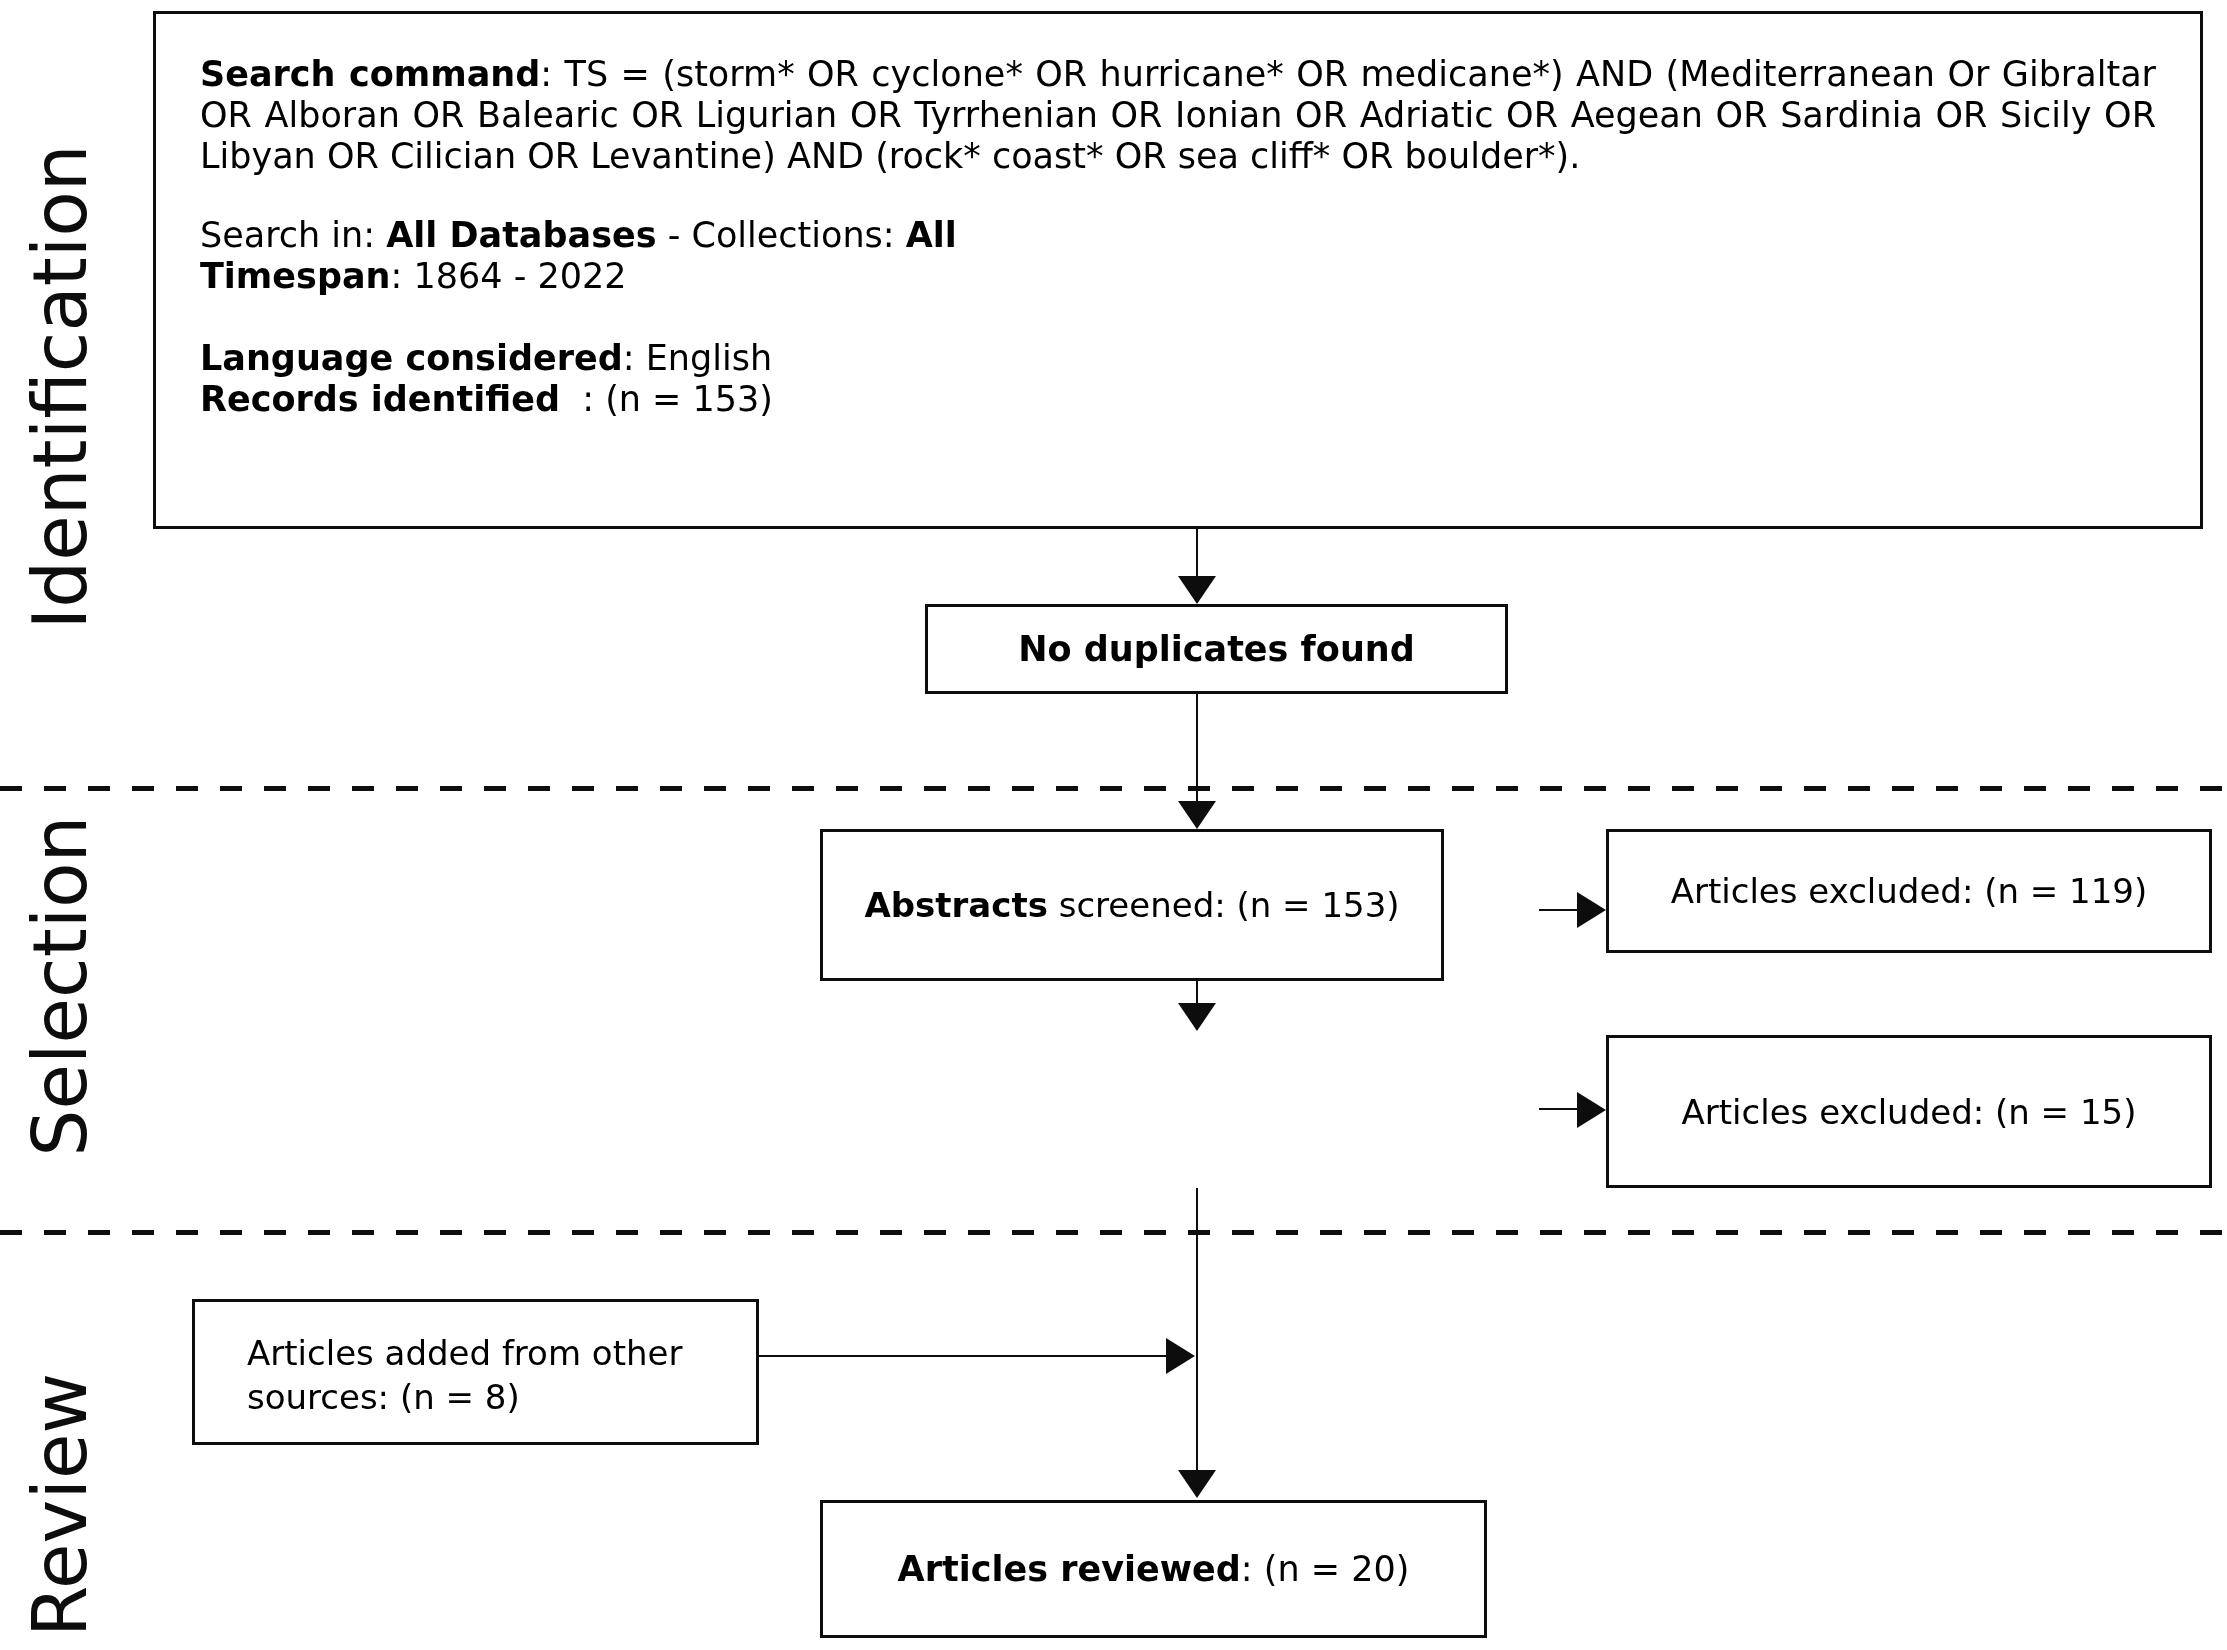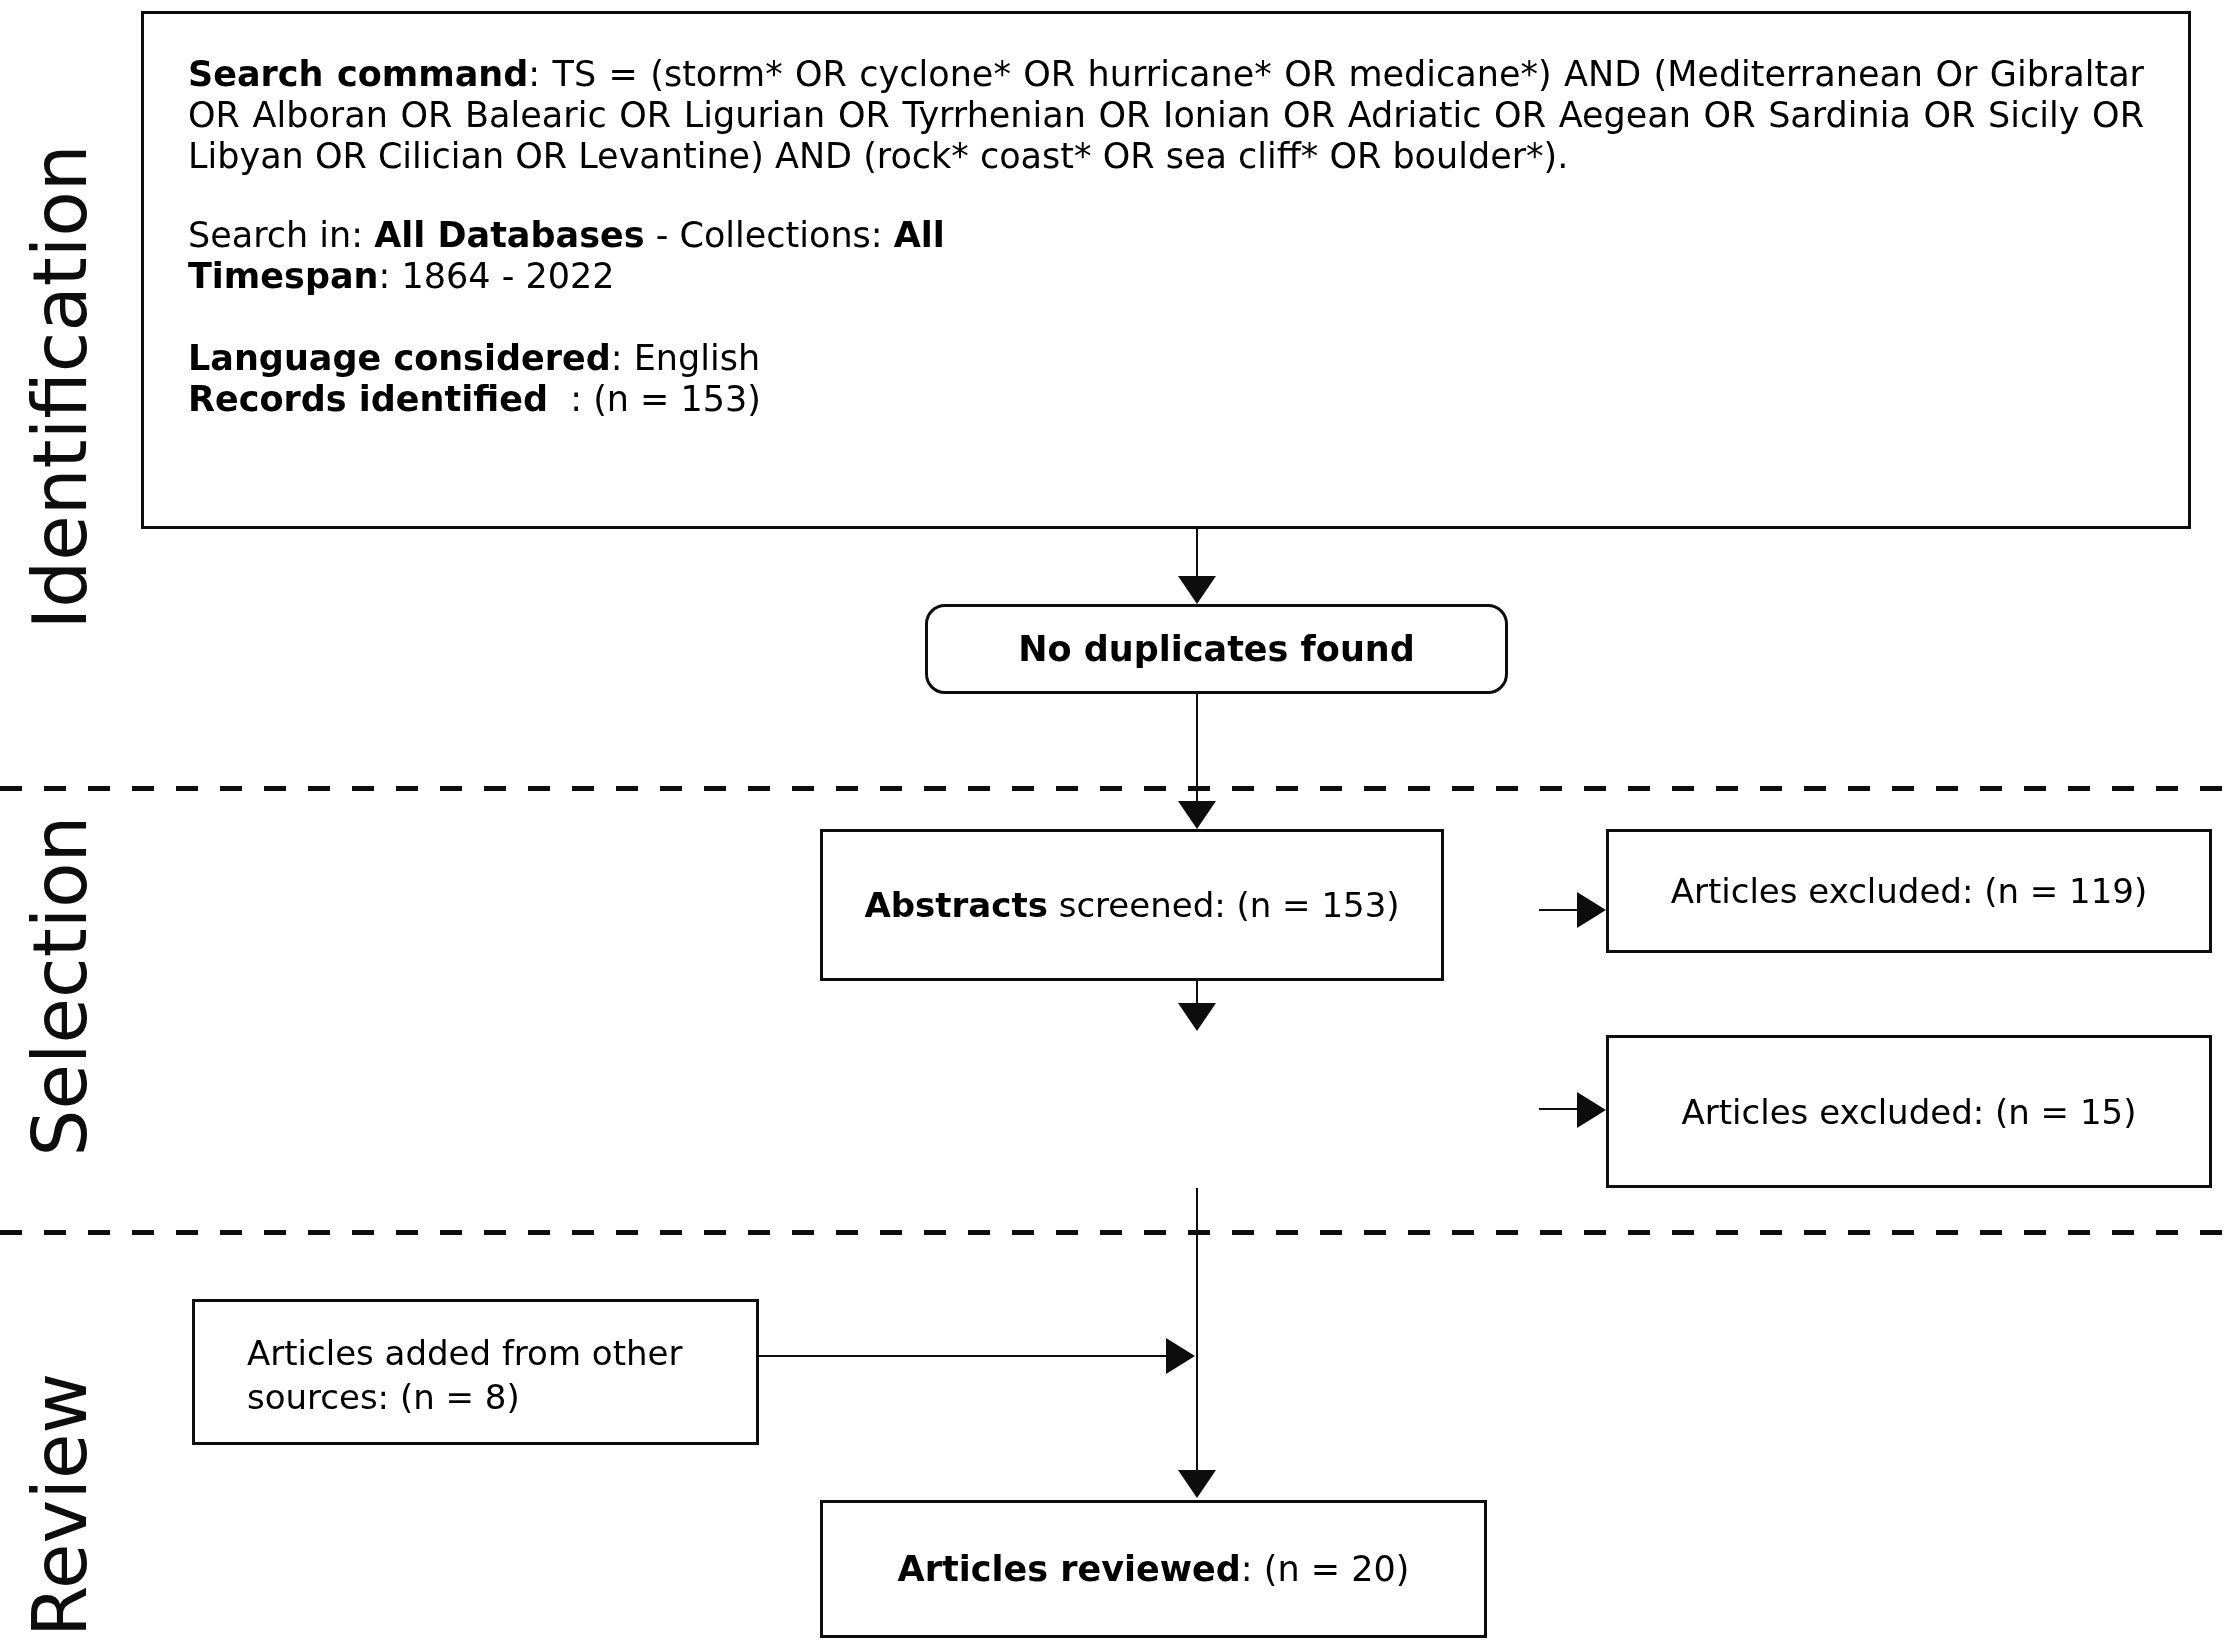--- a/index.html
+++ b/index.html
@@ -73,32 +73,32 @@
 
 <div class="stage">
 
   <div class="vlabel" style="left:60px;top:387px;">Identification</div>
   <div class="vlabel" style="left:60px;top:986px;">Selection</div>
   <div class="vlabel" style="left:60px;top:1505px;">Review</div>
 
   <div class="dashline" style="top:786px;"></div>
   <div class="dashline" style="top:1230px;"></div>
 
-  <div class="box thin search-box" style="left:141px;top:10.7px;width:2050px;height:518px;">
+  <div class="box thin search-box" style="left:153px;top:10.7px;width:2050px;height:518px;">
     <p class="p-command"><b>Search command</b>: TS = (storm* OR cyclone* OR hurricane* OR medicane*) AND (Mediterranean Or Gibraltar OR Alboran OR Balearic OR Ligurian OR Tyrrhenian OR Ionian OR Adriatic OR Aegean OR Sardinia OR Sicily OR Libyan OR Cilician OR Levantine) AND (rock* coast* OR sea cliff* OR boulder*).</p>
     <p>Search in: <b>All Databases</b> - Collections: <b>All</b></p>
     <p><b>Timespan</b>: 1864 - 2022</p>
     <p class="p-language"><b>Language considered</b>: English</p>
     <p><b>Records identified</b>&nbsp; : (n = 153)</p>
   </div>
 
   <div class="vline" style="left:1196px;top:529px;height:48px;"></div>
   <div class="ah-down" style="left:1178px;top:576px;"></div>
 
-  <div class="box center-text" style="left:925px;top:604px;width:583px;height:90px;font-size:35px;border-radius:20px;">
+  <div class="box center-text" style="left:925px;top:604px;width:583px;height:90px;font-size:35px;">
     <span><b>No duplicates found</b></span>
   </div>
 
   <div class="vline" style="left:1196px;top:694px;height:108px;"></div>
   <div class="ah-down" style="left:1178px;top:801px;"></div>
 
   <div class="box center-text flow-text" style="left:820px;top:829px;width:624px;height:152px;">
     <span><b>Abstracts</b> screened: (n = 153)</span>
   </div>
 

